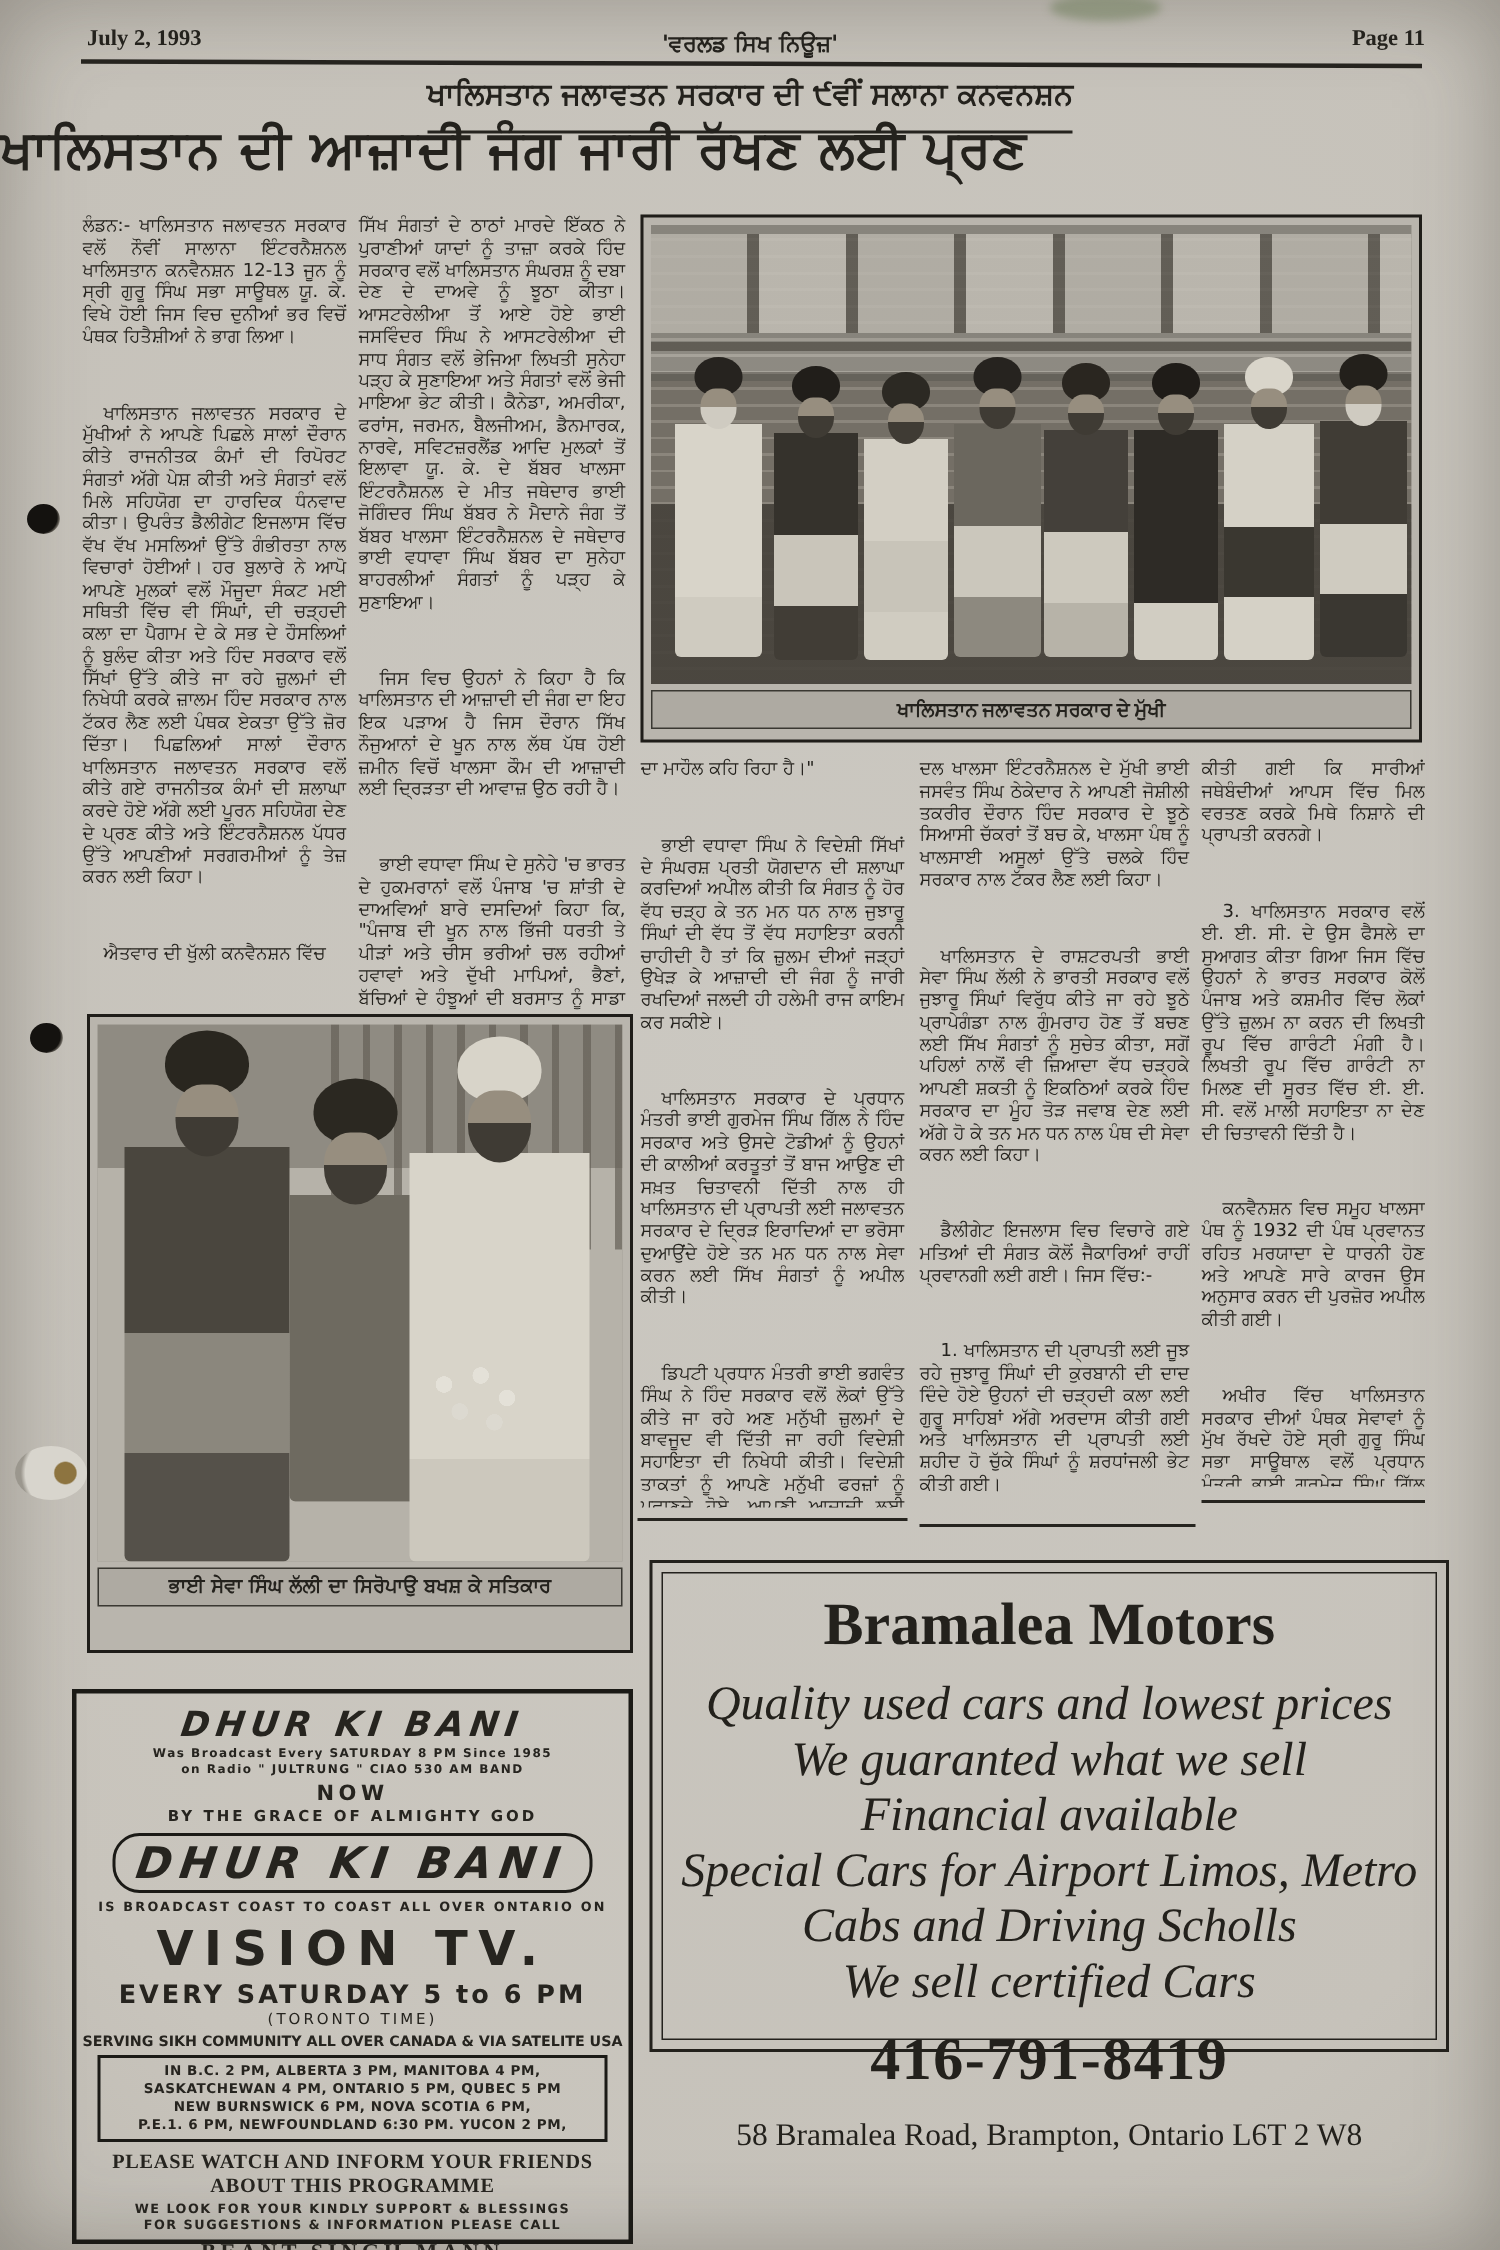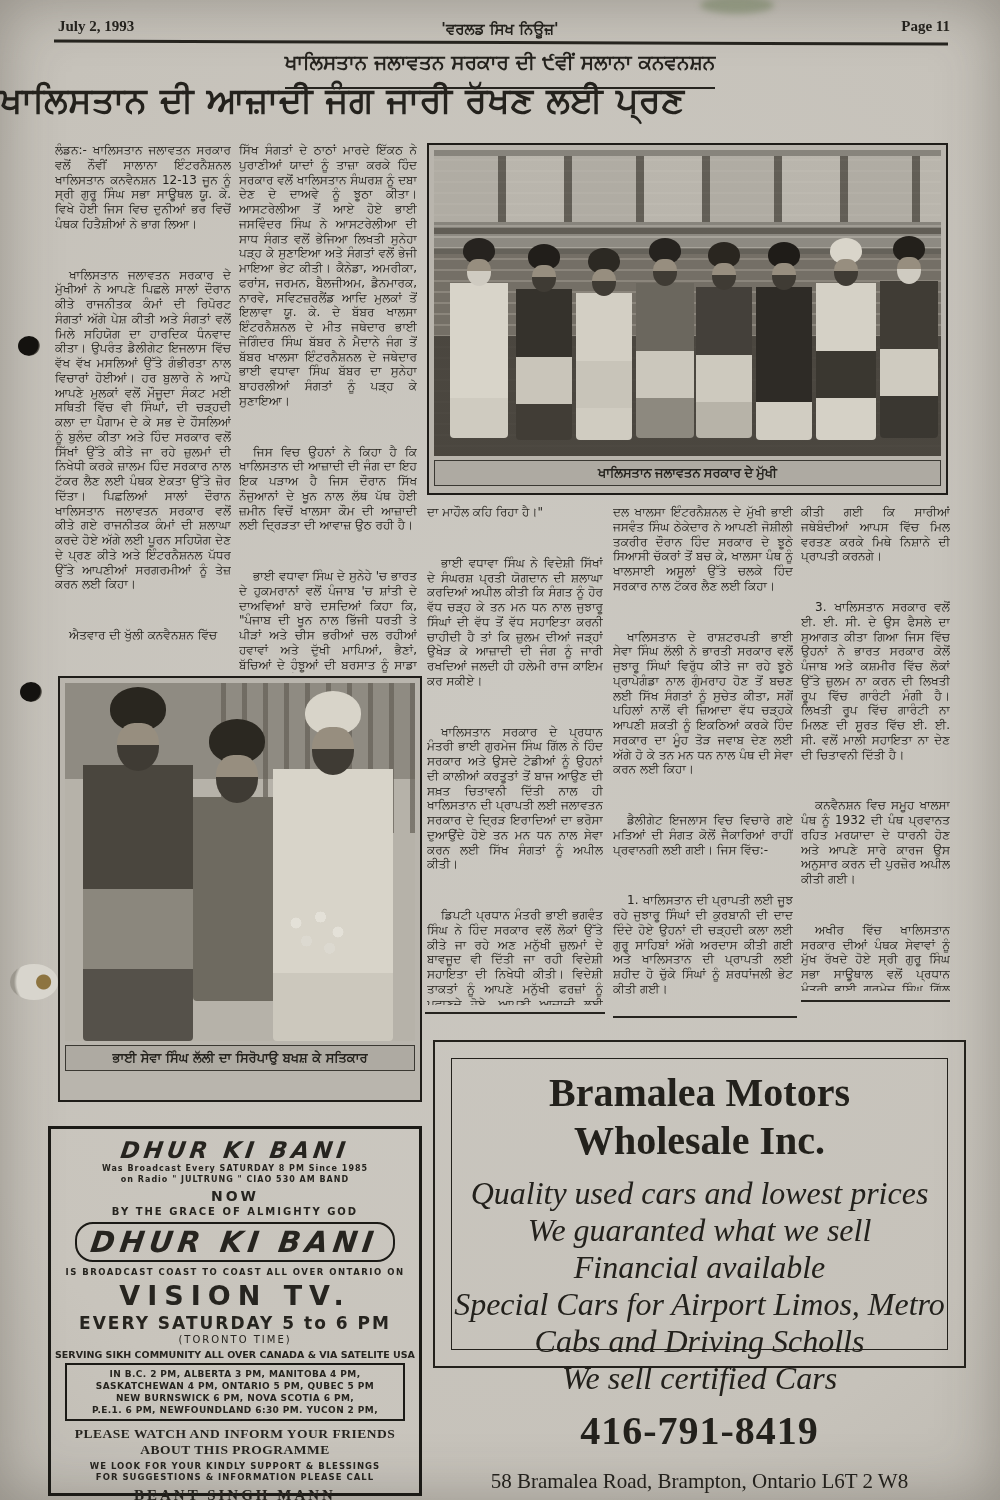--- a/index.html
+++ b/index.html
@@ -71,40 +71,40 @@
   .big .fig-body{background:linear-gradient(180deg, transparent 0 96px, var(--c1) 96px 220px, var(--c2) 220px 300px, var(--l) 300px);}
   
   .hole{border-radius:50%;background:radial-gradient(circle at 45% 45%, #14120f 0 62%, #5a564e 70%, #bdb9b1 78%);}
   .h1{left:18px;top:336px;width:22px;height:20px;}
   .h2{left:20px;top:682px;width:22px;height:20px;}
   .h3{left:10px;top:964px;width:48px;height:36px;border-radius:50%;
     background:radial-gradient(circle at 70% 50%, #8d7440 0 7px, #d8d5cd 8px 70%, #9b978e 78%);}
   .smudge{left:700px;top:-4px;width:74px;height:18px;border-radius:50%;
     background:rgba(108,124,88,.5);filter:blur(3px);}
   
-  .bram{left:433px;top:1040px;width:533px;height:328px;border:2px solid #23211c;box-sizing:border-box;padding:16px;}
+  .bram{left:433px;top:1040px;width:533px;height:328px;border:2px solid #23211c;box-sizing:border-box;padding:6px;}
   .bram-inner{width:100%;height:100%;border:1px solid #23211c;box-sizing:border-box;text-align:center;
     font-family:"Liberation Serif",serif;color:#23211c;}
   .bram-t{font-weight:bold;font-size:40px;line-height:48px;}
   .bram-t1{margin-top:10px;}
   .bram-line{font-style:italic;font-size:32px;line-height:37px;}
   .bram-lines{margin-top:10px;}
   .bram-phone{font-weight:bold;font-size:40px;line-height:56px;margin-top:6px;letter-spacing:1px;}
   .bram-addr{font-size:21px;margin-top:10px;}
   
   .dhur{left:48px;top:1126px;width:374px;height:370px;border:3px solid #1b1a16;box-sizing:border-box;
     text-align:center;color:#26241f;background:rgba(255,255,255,.04);}
   .dhur-title{font-size:23px;font-weight:900;font-style:italic;letter-spacing:4px;transform:skewX(-8deg);margin-top:8px;}
   .dhur-small{font-size:8px;font-weight:bold;letter-spacing:1px;line-height:11px;}
   .dhur-now{font-size:14px;font-weight:900;letter-spacing:3px;margin-top:3px;}
   .dhur-grace{font-size:10px;font-weight:900;letter-spacing:2px;margin-top:2px;}
   .dhur-pill{display:inline-block;border:2px solid #1b1a16;border-radius:18px;padding:1px 14px;margin-top:5px;}
   .dhur-pill-t{font-size:29px;font-weight:900;font-style:italic;letter-spacing:5px;transform:skewX(-8deg);}
   .dhur-bc{font-size:8.5px;font-weight:900;letter-spacing:1.5px;margin-top:5px;}
-  .dhur-vision{font-size:27px;font-weight:900;letter-spacing:7px;margin-top:3px;}
+  .dhur-vision{font-size:32px;font-weight:900;letter-spacing:7px;margin-top:3px;}
   .dhur-every{font-size:17px;font-weight:900;letter-spacing:2px;margin-top:2px;}
   .dhur-tz{font-size:10px;letter-spacing:2px;margin-top:1px;}
   .dhur-serving{font-size:9.5px;font-weight:bold;margin-top:4px;}
   .dhur-sched{margin:3px auto 0;width:340px;border:2px solid #1b1a16;padding:3px 4px;box-sizing:border-box;
     font-size:9px;font-weight:900;line-height:12px;letter-spacing:.4px;text-align:center;}
   .dhur-watch{font-size:13.5px;font-weight:bold;font-family:"Liberation Serif",serif;margin-top:5px;letter-spacing:.5px;}
   .dhur-sup{font-size:8.5px;font-weight:bold;letter-spacing:1px;line-height:11px;margin-top:3px;}
   .dhur-name{font-size:15px;font-weight:bold;font-family:"Liberation Serif",serif;letter-spacing:3px;margin-top:4px;}
 </style>
 </head>
@@ -234,21 +234,20 @@
     <div class="dhur-sup">WE LOOK FOR YOUR KINDLY SUPPORT &amp; BLESSINGS</div>
     <div class="dhur-sup" style="margin-top:0">FOR SUGGESTIONS &amp; INFORMATION PLEASE CALL</div>
     <div class="dhur-name">BEANT SINGH MANN</div>
     
     
   </div>
 
   <div class="abs bram">
     <div class="bram-inner">
       <div class="bram-t bram-t1">Bramalea Motors</div>
-      <div class="bram-t">Wholesale Inc.</div>
       <div class="bram-lines">
         <div class="bram-line">Quality used cars and lowest prices</div>
         <div class="bram-line">We guaranted what we sell</div>
         <div class="bram-line">Financial available</div>
         <div class="bram-line">Special Cars for Airport Limos, Metro</div>
         <div class="bram-line">Cabs and Driving Scholls</div>
         <div class="bram-line">We sell certified Cars</div>
       </div>
       <div class="bram-phone">416-791-8419</div>
       <div class="bram-addr">58 Bramalea Road, Brampton, Ontario L6T  2 W8</div>

